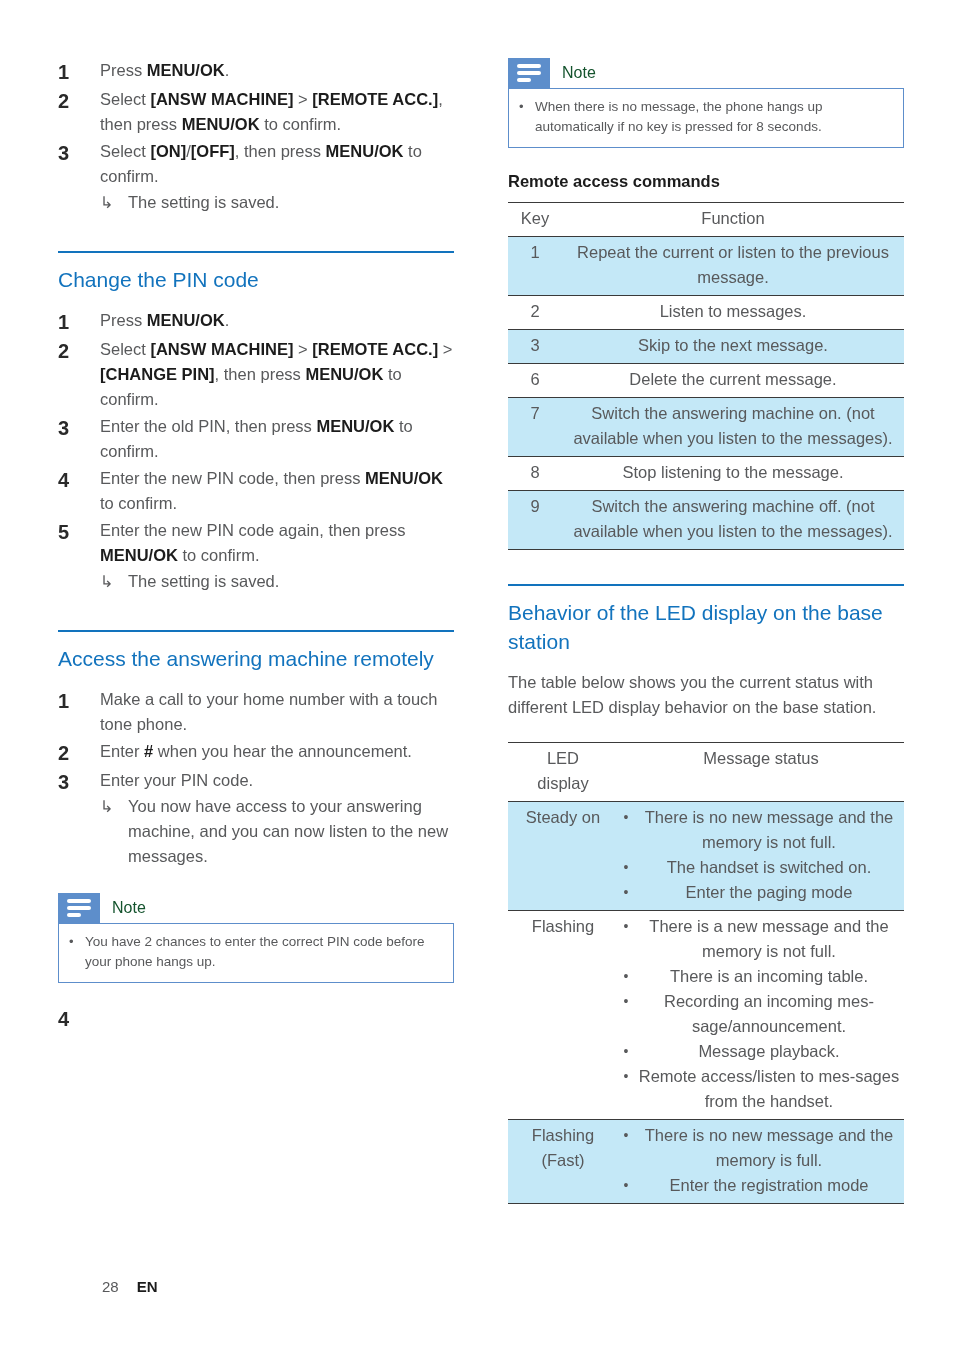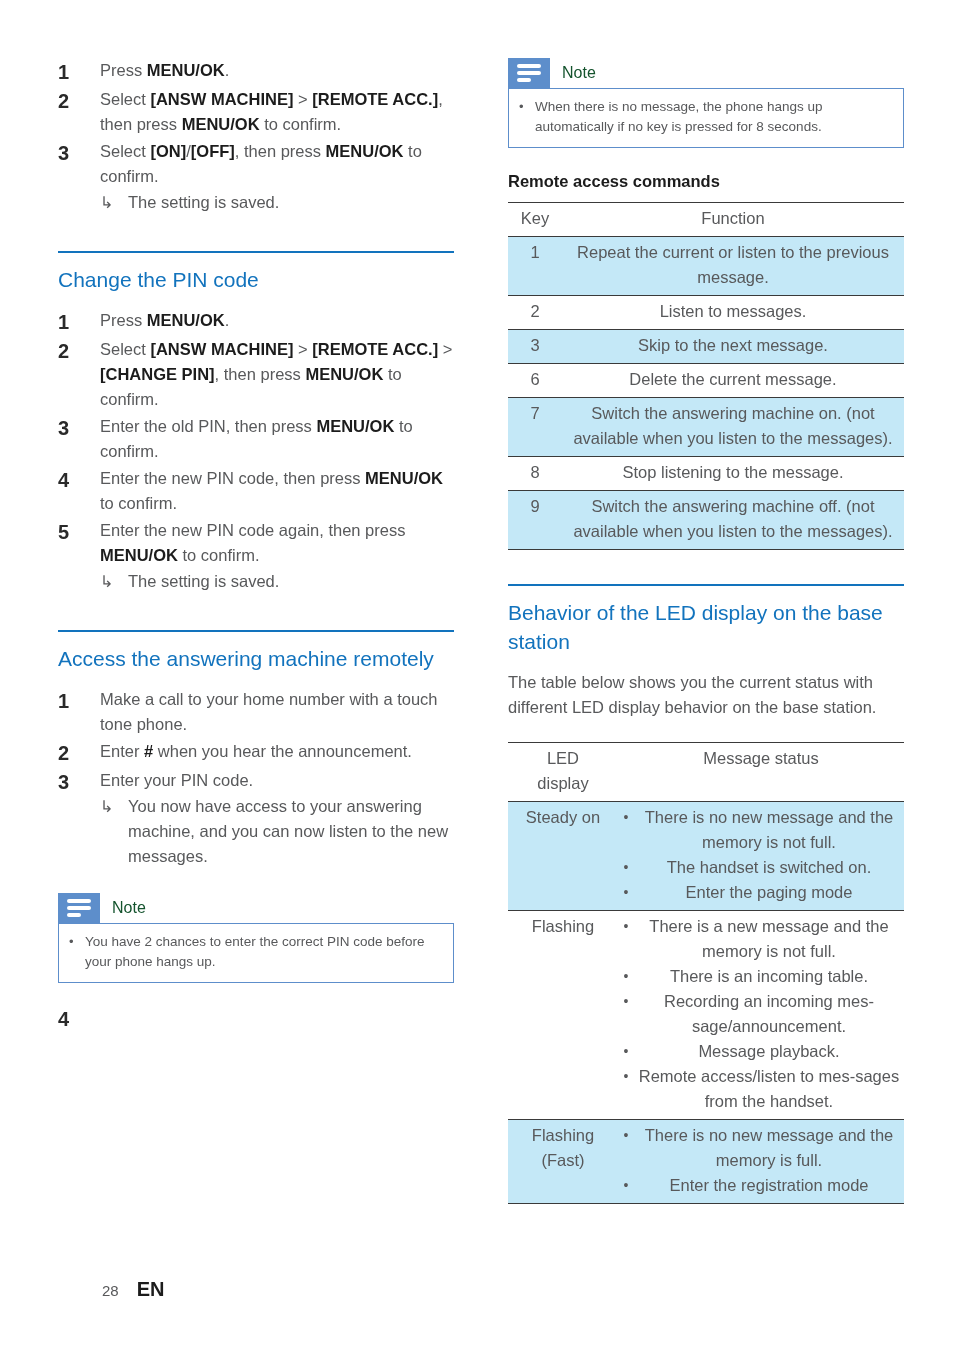--- a/index.html
+++ b/index.html
@@ -186,21 +186,21 @@
   .footer {
     position: absolute;
     left: 58px;
     top: 1278px;
     display: flex;
     align-items: baseline;
     gap: 18px;
     margin-left: 44px;
   }
   .pg-num { font-size: 15px; color: #58595b; }
-  .pg-lang { font-size: 20px; font-weight: bold; color: #1c1c1c; }
+  .pg-lang { font-size: 15px; font-weight: bold; color: #1c1c1c; }
 
   .gap-lg { height: 34px; }
   .gap-md { height: 22px; }
 </style>
 </head>
 <body>
 
 <div class="page">
 
   <div class="col col-left">

